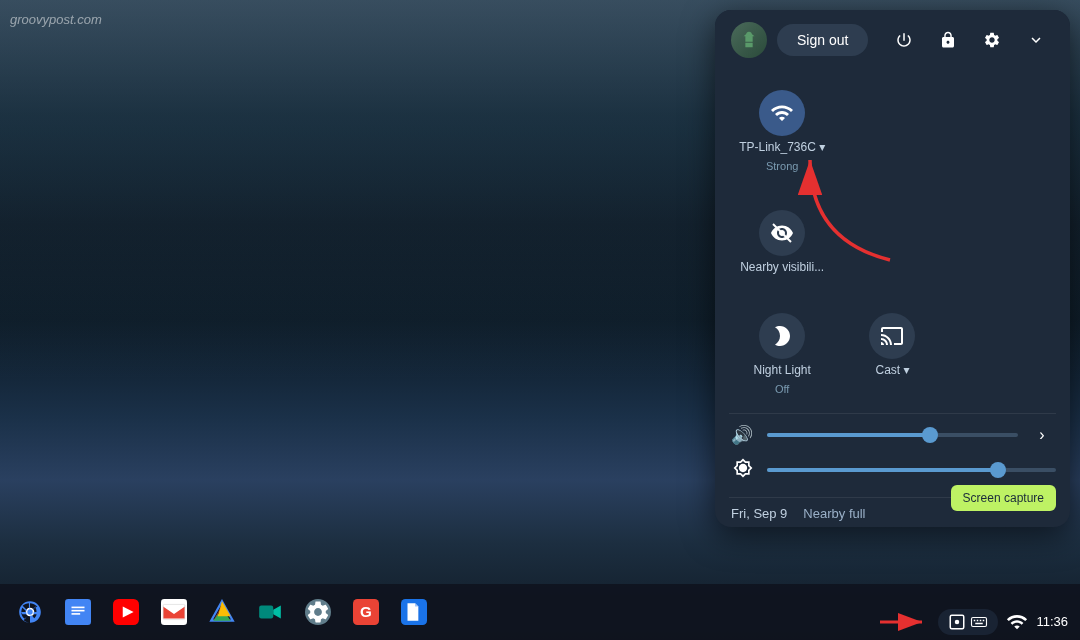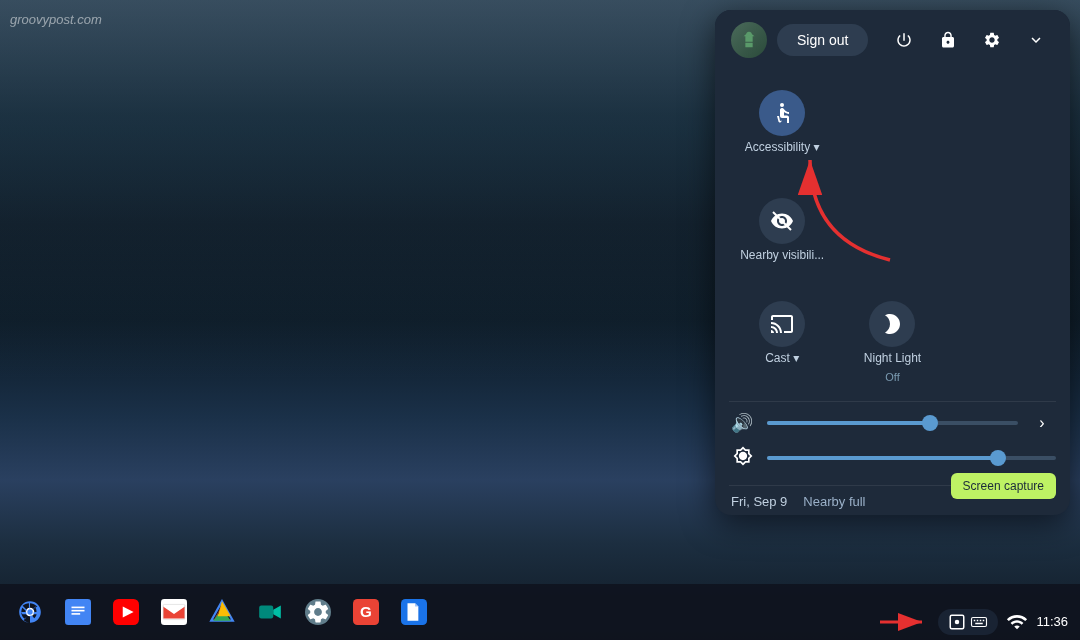--- a/index.html
+++ b/index.html
@@ -333,32 +333,31 @@
       <button class="qs-icon-btn">
         <svg width="18" height="18" viewBox="0 0 24 24" fill="white">
           <path d="M7.41 8.59L12 13.17l4.59-4.58L18 10l-6 6-6-6 1.41-1.41z"></path>
         </svg>
       </button>
     </div>
   </div>
 
   <div class="qs-grid">
 
-
-
     <div class="qs-tile">
       <div class="qs-tile-icon-wrap">
         <svg width="24" height="24" viewBox="0 0 24 24" fill="white">
-          <circle cx="12" cy="4" r="2"></circle>
-          <path d="M19 13v-2c-1.54.02-3.09-.75-4.07-1.83l-1.29-1.43c-.17-.19-.38-.34-.61-.45-.01 0-.01-.01-.02-.01H13c-.35-.2-.75-.3-1.19-.26C10.76 7.11 10 8.04 10 9.09V15c0 1.1.9 2 2 2h5v5h2v-5.5c0-1.1-.9-2-2-2h-3v-3.45c1.29 1.07 3.25 1.94 5 1.95zm-9 7l-1-5H7l1.48 5.39c.23.8 1.11 1.3 1.94 1.06.81-.23 1.29-1.07 1.08-1.9L10 20z"></path>
+          <path d="M1 9l2 2c4.97-4.97 13.03-4.97 18 0l2-2C16.93 2.93 7.08 2.93 1 9zm8 8l3 3 3-3c-1.65-1.66-4.34-1.66-6 0zm-4-4l2 2c2.76-2.76 7.24-2.76 10 0l2-2C15.14 9.14 8.87 9.14 5 13z"></path>
         </svg>
       </div>
-      <span class="qs-tile-label">Accessibility ▾</span>
-      <span class="qs-tile-sublabel"></span>
-    </div>
+      <span class="qs-tile-label">TP-Link_736C ▾</span>
+      <span class="qs-tile-sublabel">Strong</span>
+    </div>
+
+
 
   </div>
 
   <div class="qs-grid" style="position:relative;">
 
 
 
     <div class="qs-tile">
       <div class="qs-tile-icon-wrap inactive">
         <svg width="24" height="24" viewBox="0 0 24 24" fill="white">
@@ -371,34 +370,34 @@
 
     <div class="sc-tooltip">Screen capture</div>
 
   </div>
 
   <div class="qs-grid">
 
     <div class="qs-tile">
       <div class="qs-tile-icon-wrap inactive">
         <svg width="24" height="24" viewBox="0 0 24 24" fill="white">
-          <path d="M21 3H3c-1.1 0-2 .9-2 2v3h2V5h18v14h-7v2h7c1.1 0 2-.9 2-2V5c0-1.1-.9-2-2-2zM1 18v3h3c0-1.66-1.34-3-3-3zm0-4v2c2.76 0 5 2.24 5 5h2c0-3.87-3.13-7-7-7zm0-4v2c4.97 0 9 4.03 9 9h2c0-6.08-4.93-11-11-11z"></path>
+          <path d="M10 2c-1.82 0-3.53.5-5 1.35C7.99 5.08 10 8.3 10 12s-2.01 6.92-5 8.65C6.47 21.5 8.18 22 10 22c5.52 0 10-4.48 10-10S15.52 2 10 2z"></path>
         </svg>
       </div>
-      <span class="qs-tile-label">Cast ▾</span>
+      <span class="qs-tile-label">Night Light</span>
+      <span class="qs-tile-sublabel">Off</span>
     </div>
 
     <div class="qs-tile">
       <div class="qs-tile-icon-wrap inactive">
         <svg width="24" height="24" viewBox="0 0 24 24" fill="white">
-          <path d="M10 2c-1.82 0-3.53.5-5 1.35C7.99 5.08 10 8.3 10 12s-2.01 6.92-5 8.65C6.47 21.5 8.18 22 10 22c5.52 0 10-4.48 10-10S15.52 2 10 2z"></path>
+          <path d="M21 3H3c-1.1 0-2 .9-2 2v3h2V5h18v14h-7v2h7c1.1 0 2-.9 2-2V5c0-1.1-.9-2-2-2zM1 18v3h3c0-1.66-1.34-3-3-3zm0-4v2c2.76 0 5 2.24 5 5h2c0-3.87-3.13-7-7-7zm0-4v2c4.97 0 9 4.03 9 9h2c0-6.08-4.93-11-11-11z"></path>
         </svg>
       </div>
-      <span class="qs-tile-label">Night Light</span>
-      <span class="qs-tile-sublabel">Off</span>
+      <span class="qs-tile-label">Cast ▾</span>
     </div>
 
     <div style="width:100%"></div>
   </div>
 
   <div class="divider-line"></div>
 
   <div class="qs-sliders">
 
     <div class="qs-slider-row">

